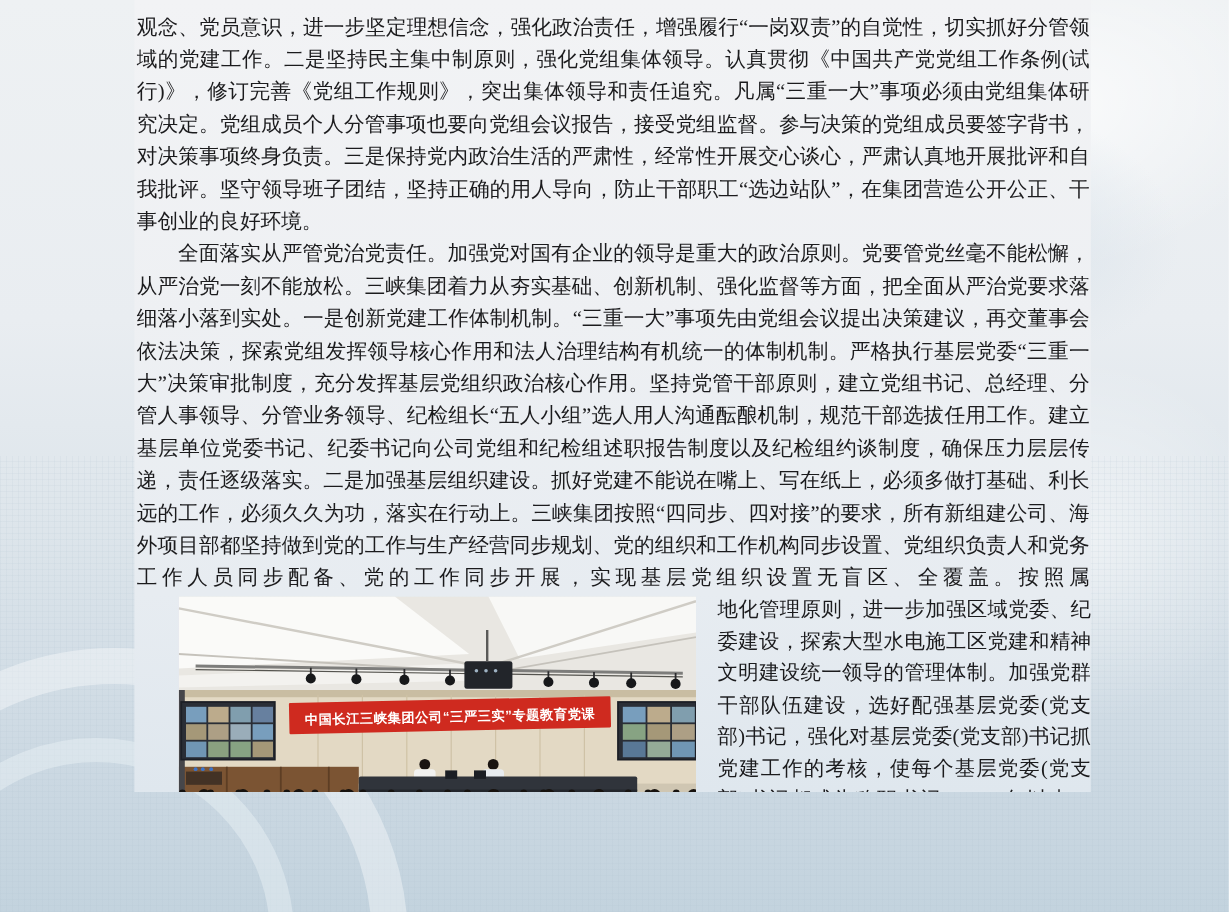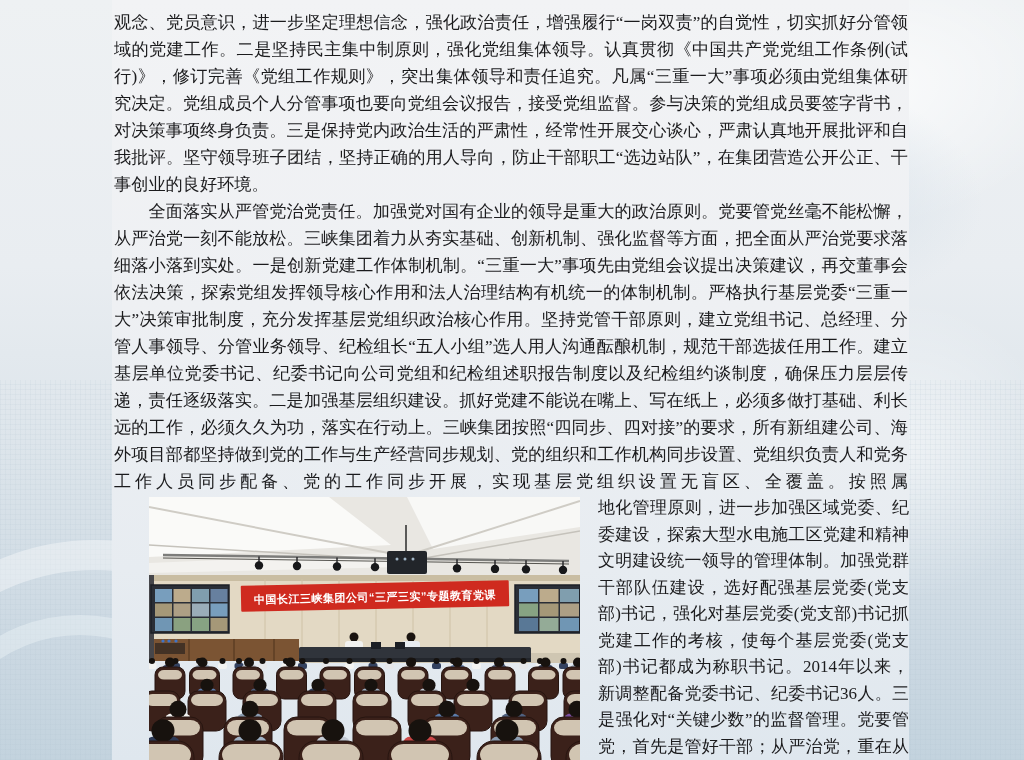--- a/index.html
+++ b/index.html
@@ -18,21 +18,21 @@
   .bg-ring2{left:-85px;top:615px;width:290px;height:290px;border-radius:50%;
     border:20px solid rgba(238,245,249,.42);}
   .bg-cloud1{right:-70px;top:-50px;width:460px;height:280px;transform:rotate(-10deg);
     background:radial-gradient(closest-side,rgba(255,255,255,.75),rgba(255,255,255,0));}
   .bg-cloud2{right:40px;top:80px;width:340px;height:220px;transform:rotate(8deg);
     background:radial-gradient(closest-side,rgba(213,224,233,.8),rgba(213,224,233,0));}
   .bg-cloud3{right:-30px;top:300px;width:300px;height:300px;
     background:radial-gradient(closest-side,rgba(255,255,255,.5),rgba(255,255,255,0));}
 
   .content{
-    position:absolute;z-index:1;left:112px;top:0;width:797px;height:760px;
+    position:absolute;z-index:1;left:112px;top:0;width:797px;height:660px;
     overflow:hidden;box-sizing:border-box;padding:9px 1px 0 2px;
     background:linear-gradient(180deg,#f2f3f5 0%,#eef0f3 40%,#e7ecf1 75%,#dfe7ee 100%);
   }
   .article p{
     margin:0;font-size:17.2px;line-height:27px;color:#1b1b1d;
     text-align:justify;font-family:"Liberation Serif","DejaVu Serif",serif;
   }
   .p-indent{text-indent:2em;}
   .p-justify-last{text-align-last:justify;}
   .photo-row{display:flex;align-items:flex-start;}

